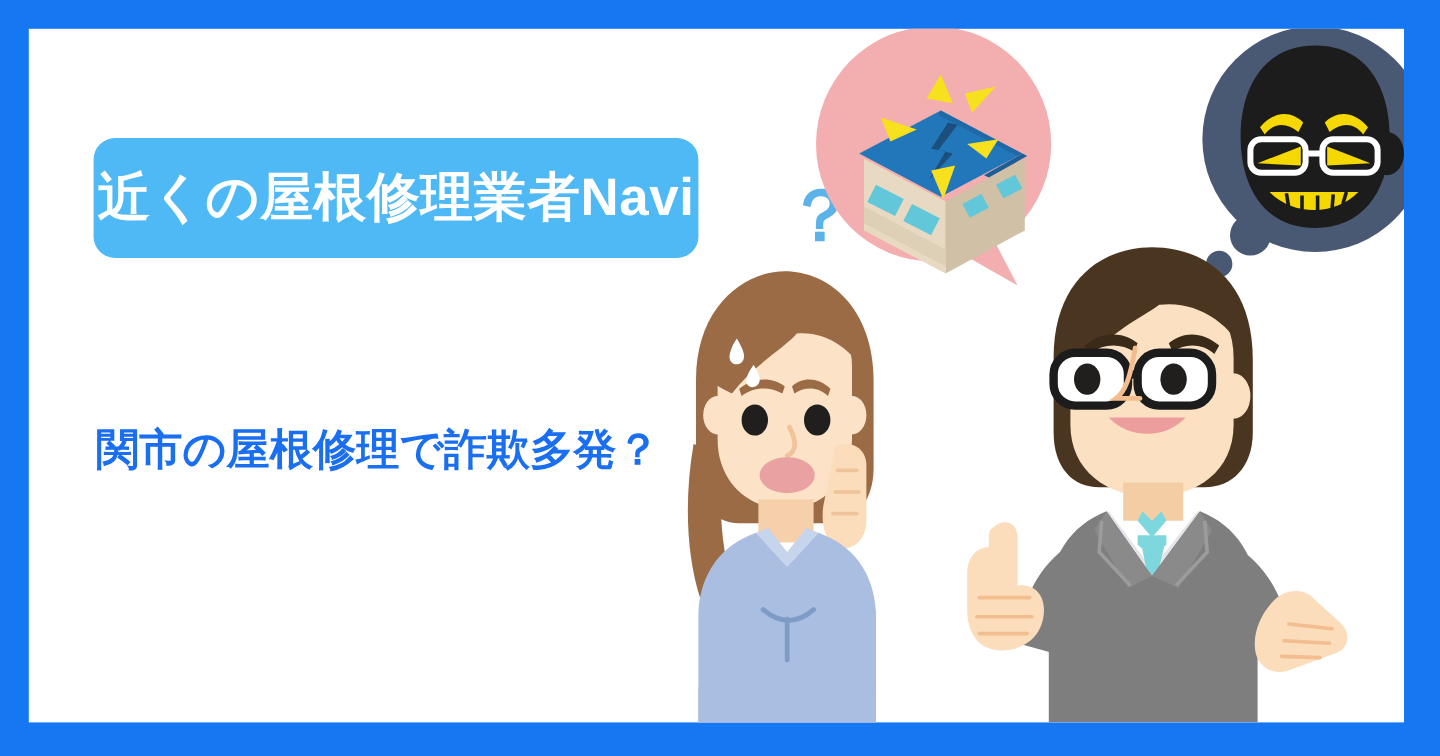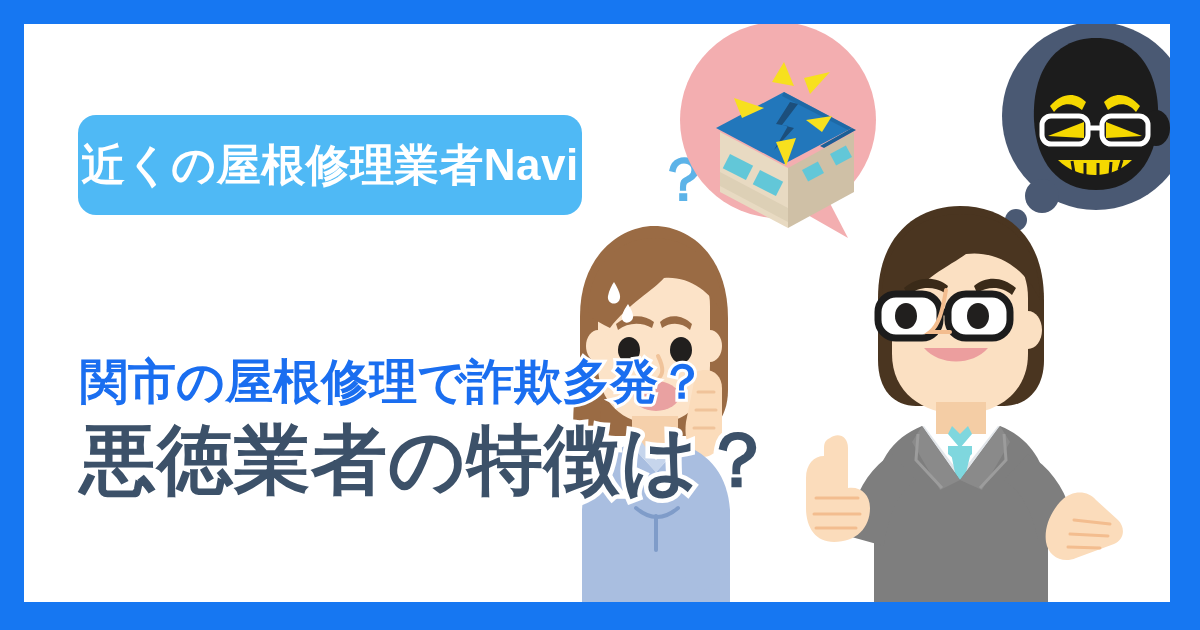--- a/index.html
+++ b/index.html
@@ -65,21 +65,21 @@
 
   
   .headline-block {
     position: absolute;
     left: 56px;
     top: 330px;
     width: 740px;
     z-index: 30;
   }
   .subtitle-line {
-    font-size: 48px;
+    font-size: 36px;
     font-weight: bold;
     color: #1a6ef0;
     line-height: 1.15;
     white-space: nowrap;
     -webkit-text-stroke: 6px #ffffff;
     paint-order: stroke fill;
     letter-spacing: 0px;
   }
   .title-line {
     margin-top: 8px;
@@ -296,17 +296,16 @@
     </div>
 
     <div class="brand-badge">
       <span class="brand-badge-label">近くの屋根修理業者Navi</span>
     </div>
 
     <div class="float-question">？</div>
 
     <div class="headline-block">
       <div class="subtitle-line">関市の屋根修理で詐欺多発？</div>
-      <div class="title-line">悪徳業者の特徴は？</div>
     </div>
 
   </div>
 </div>
 
 </body></html>

